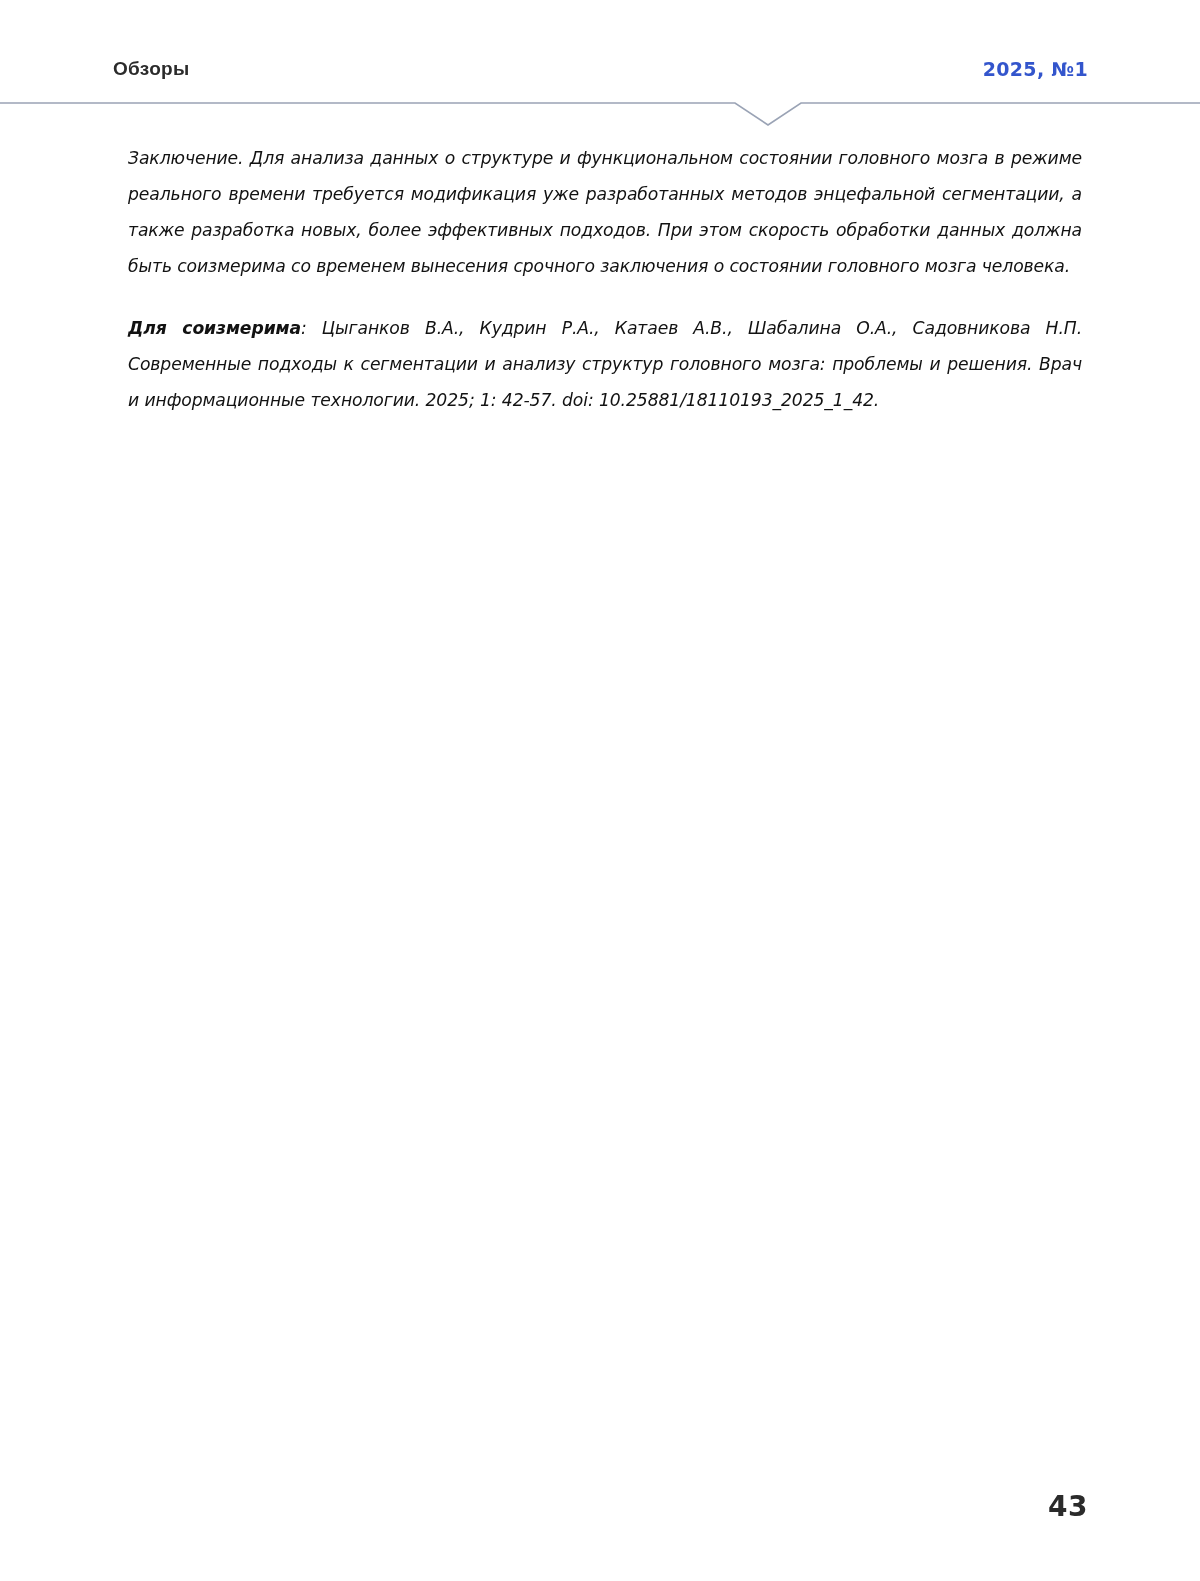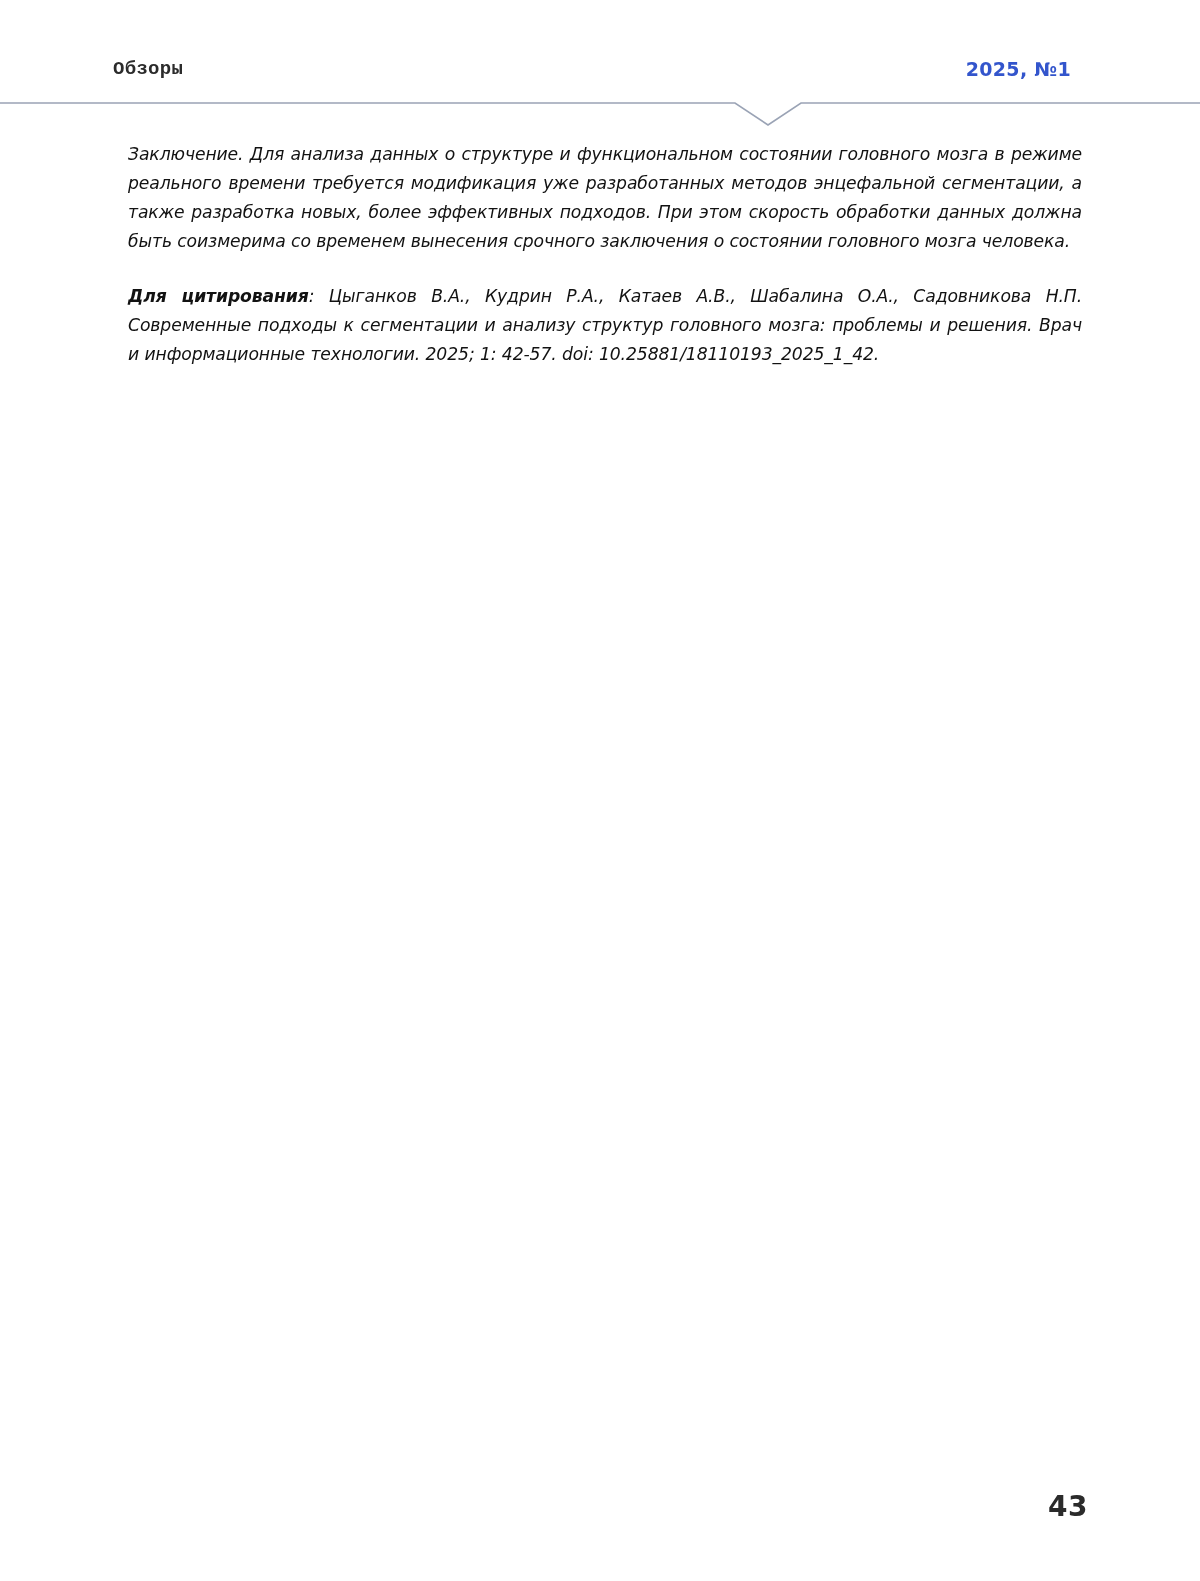--- a/index.html
+++ b/index.html
@@ -26,29 +26,29 @@
     position: absolute;
     top: 58px;
     left: 0;
     right: 0;
     height: 40px;
   }
   .header-left {
     position: absolute;
     left: 113px;
     top: 0;
-    font-family: Liberation Mono, monospace;
+    font-family: Liberation Sans, sans-serif;
     font-weight: bold;
     font-size: 19px;
     letter-spacing: 0.3px;
     color: #2b2b2b;
   }
   .header-right {
     position: absolute;
-    right: 129px;
+    right: 112px;
     top: 0;
     font-family: "DejaVu Sans", sans-serif;
     font-weight: bold;
     font-size: 19px;
     letter-spacing: 0.3px;
     color: #3355cc;
   }
 
   .header-rule {
     position: absolute;
@@ -64,21 +64,21 @@
     top: 140px;
     left: 128px;
     width: 954px;
   }
 
   p.para {
     margin: 0 0 26px 0;
     font-family: "DejaVu Sans", sans-serif;
     font-style: italic;
     font-size: 17.2px;
-    line-height: 29px;
+    line-height: 36px;
     text-align: justify;
     color: #121212;
     letter-spacing: -0.1px;
   }
   p.para:last-child { margin-bottom: 0; }
 
   .lead {
     font-style: italic;
     font-weight: normal;
   }
@@ -118,20 +118,20 @@
   </svg>
 
   <div class="content">
 
     <p class="para block-conclusion">
       <span class="lead">Заключение.</span><span> Для анализа данных о структуре и функциональном состоянии головного мозга в режиме реального времени требуется модификация уже разработанных методов энцефальной сегментации, а также разработка новых, более эффективных подходов. При этом скорость обработки данных должна быть соизмерима со временем вынесения срочного заключения о состоянии головного мозга человека.</span>
     </p>
 
 
     <p class="para">
-      <span class="lead-bold">Для цитирования</span><span>: Цыганков В.А., Кудрин Р.А., Катаев А.В., Шабалина О.А., Садовникова Н.П. Современные подходы к сегментации и анализу структур головного мозга: проблемы и решения. Врач и информационные технологии. 2025; 1: 42-57. doi: 10.25881/18110193_2025_1_42.</span>
+      <span class="lead-bold">Для соизмерима</span><span>: Цыганков В.А., Кудрин Р.А., Катаев А.В., Шабалина О.А., Садовникова Н.П. Современные подходы к сегментации и анализу структур головного мозга: проблемы и решения. Врач и информационные технологии. 2025; 1: 42-57. doi: 10.25881/18110193_2025_1_42.</span>
     </p>
 
   </div>
 
   <div class="page-number">43</div>
 
 </div>
 
 </body></html>

